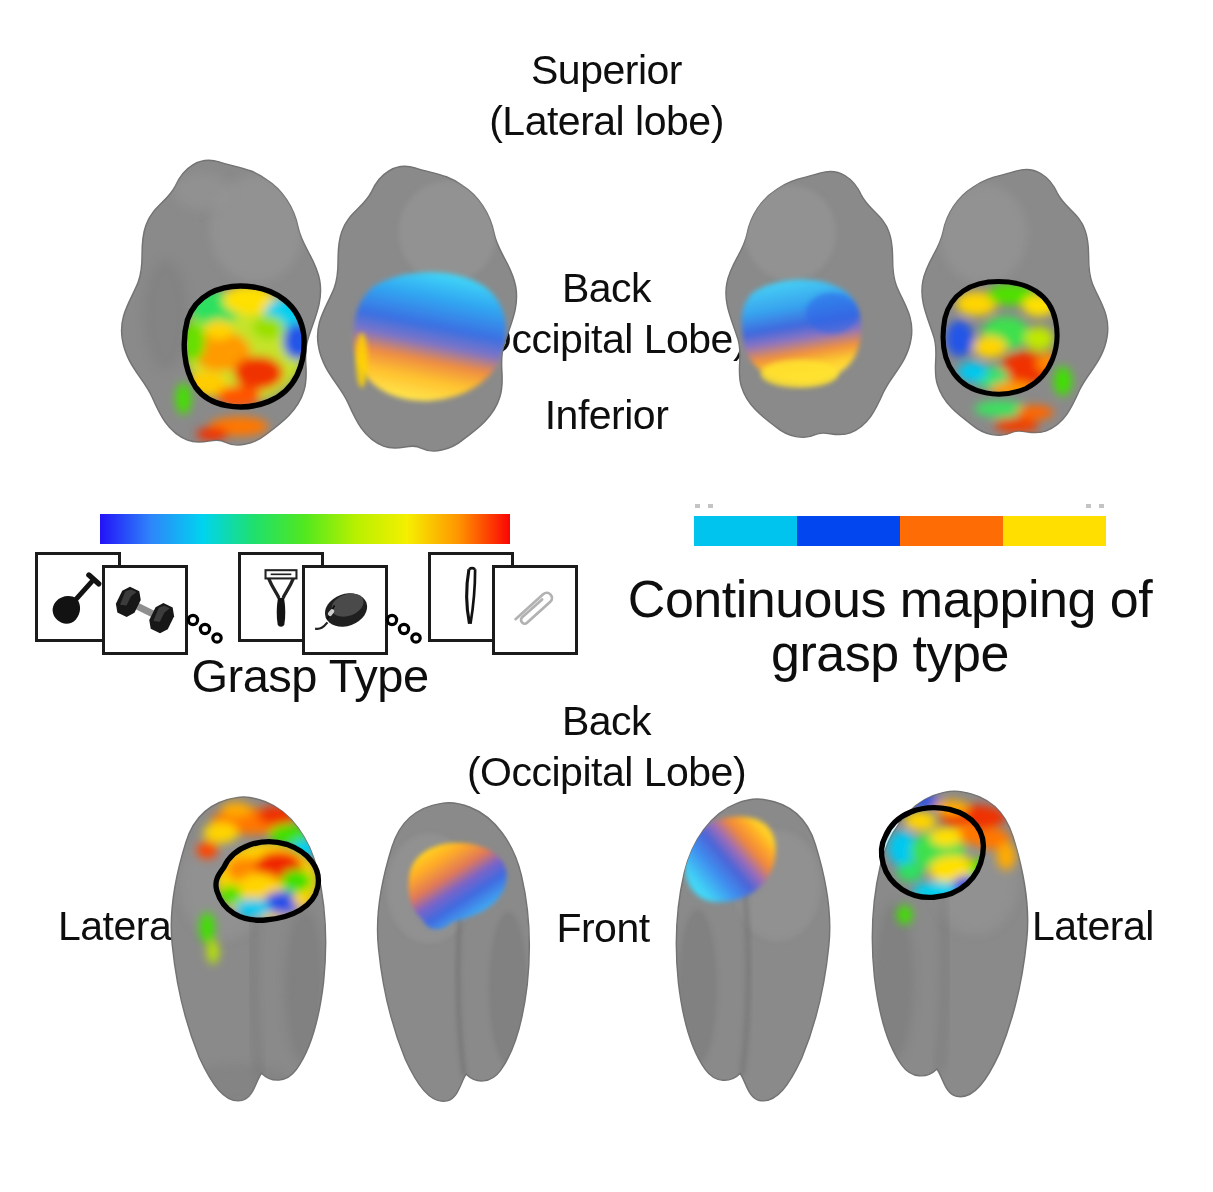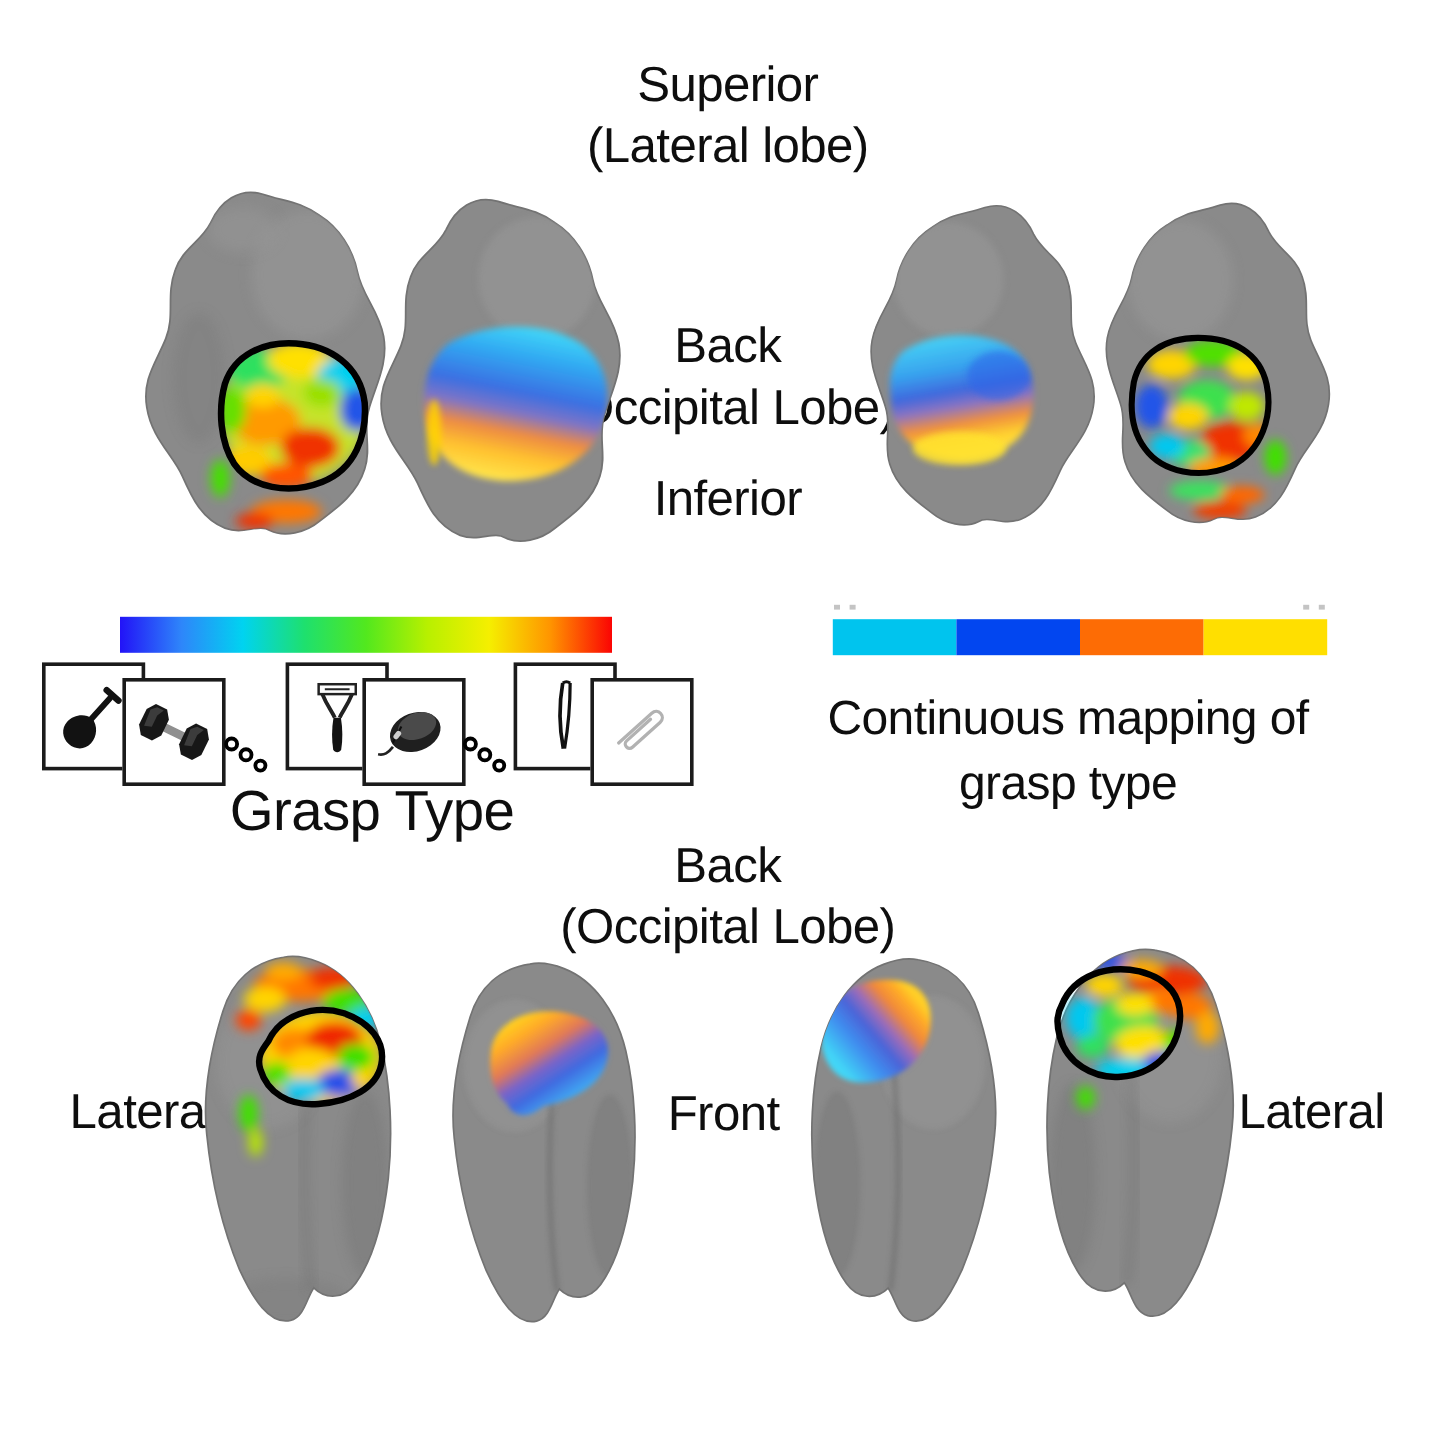--- a/index.html
+++ b/index.html
@@ -10,21 +10,21 @@
        text-align:center;white-space:nowrap;color:#0e0e0e;}
   .center-block{left:0;width:1213px;}
   .colorbar{position:absolute;height:30px;}
   #continuous-bar{display:flex;}
   #continuous-bar .seg{flex:1;height:100%;}
   .obj-box{position:absolute;width:86px;height:90px;background:#ffffff;
            border:3px solid #1b1b1b;box-sizing:border-box;
            display:flex;align-items:center;justify-content:center;}
   .tickmark{position:absolute;width:5px;height:4px;background:#c4c4c4;}
   .grasp-title{font-size:47px;}
-  .cont-title{font-size:40px;line-height:54px;letter-spacing:-0.5px;}
+  .cont-title{font-size:52px;line-height:54px;letter-spacing:-0.5px;}
 </style>
 </head>
 <body>
 
 <div id="fig">
 
   <div class="lbl center-block" style="top:45px">
     <div>Superior</div>
     <div>(Lateral lobe)</div>
   </div>

